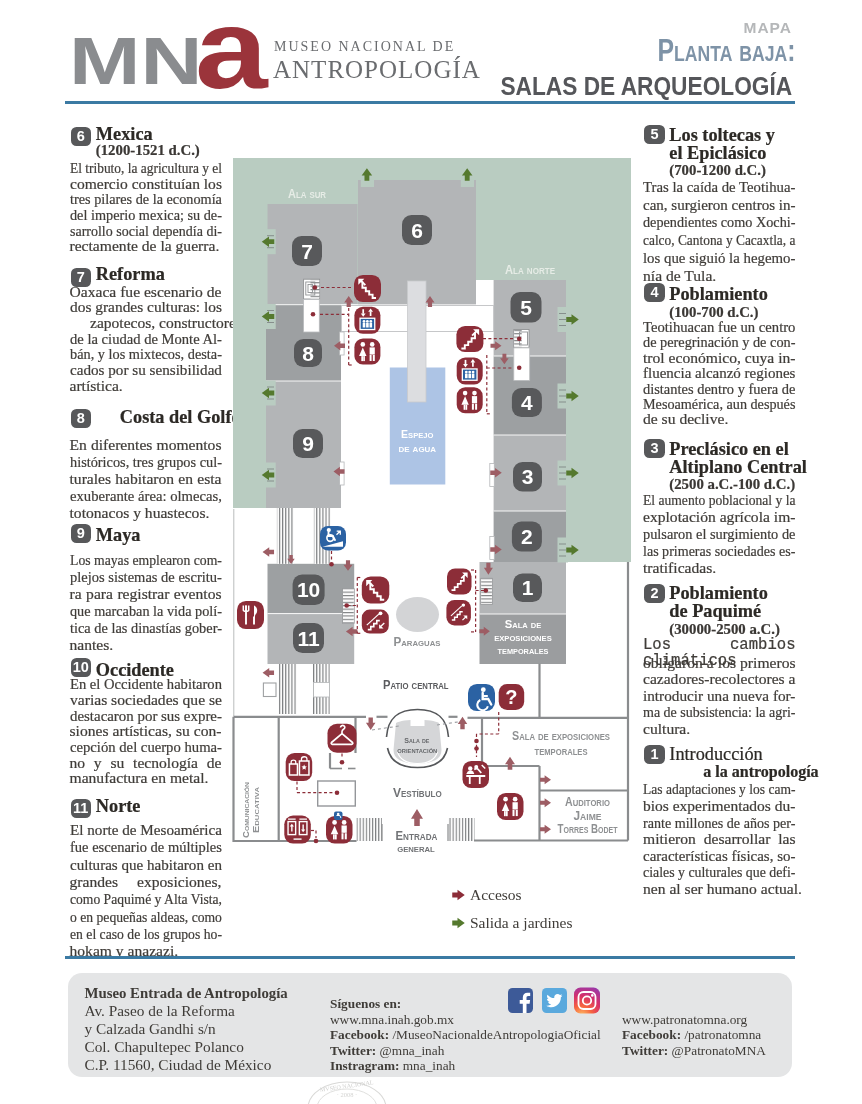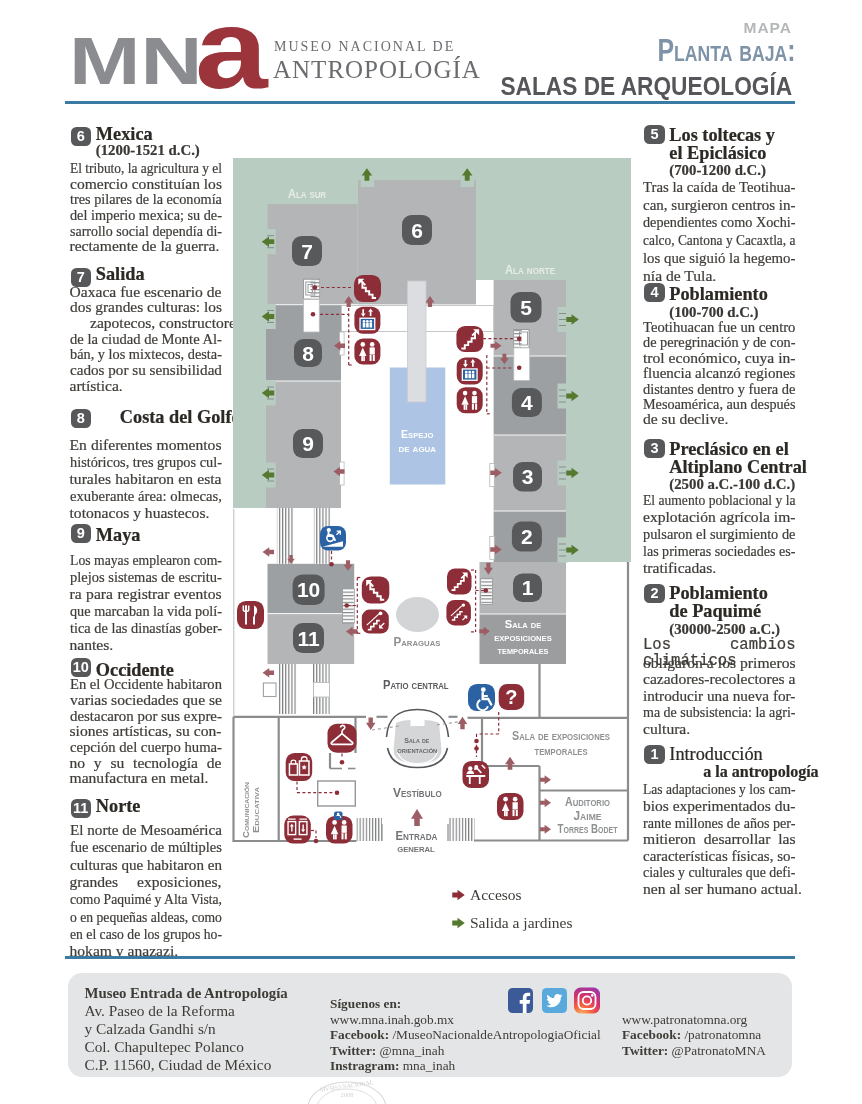--- a/index.html
+++ b/index.html
@@ -16,21 +16,21 @@
 <div class="t" style="left:70.5px;top:127.3px;width:20.5px;height:19px;background:#57585a;border-radius:5.5px;color:#fff;font-family:'Liberation Sans',sans-serif;font-weight:bold;font-size:14.5px;line-height:19.5px;text-align:center;">6</div>
 <div class="t" style="left:95.8px;top:124.7px;width:140px;font-size:18.3px;color:#2c2925;font-family:'Liberation Serif',serif;line-height:18.3px;-webkit-text-stroke:0.22px #2c2925;font-weight:bold;">Mexica</div>
 <div class="t" style="left:95.8px;top:143.3px;width:140px;font-size:14.8px;color:#3b3835;font-family:'Liberation Serif',serif;line-height:14.8px;-webkit-text-stroke:0.22px #3b3835;font-weight:bold;">(1200-1521 d.C.)</div>
 <div class="t" style="left:69.5px;top:159.9px;width:152px;font-size:15.6px;color:#403d39;font-family:'Liberation Serif',serif;line-height:15.6px;-webkit-text-stroke:0.22px #403d39;white-space:nowrap;transform:scaleX(0.8600);transform-origin:0 0;">El tributo, la agricultura y el</div>
 <div class="t" style="left:69.5px;top:175.6px;width:152px;font-size:15.6px;color:#403d39;font-family:'Liberation Serif',serif;line-height:15.6px;-webkit-text-stroke:0.22px #403d39;white-space:nowrap;transform:scaleX(0.9967);transform-origin:0 0;">comercio constituían los</div>
 <div class="t" style="left:69.5px;top:191.3px;width:152px;font-size:15.6px;color:#403d39;font-family:'Liberation Serif',serif;line-height:15.6px;-webkit-text-stroke:0.22px #403d39;white-space:nowrap;transform:scaleX(0.9138);transform-origin:0 0;">tres pilares de la economía</div>
 <div class="t" style="left:69.5px;top:207.0px;width:152px;font-size:15.6px;color:#403d39;font-family:'Liberation Serif',serif;line-height:15.6px;-webkit-text-stroke:0.22px #403d39;white-space:nowrap;transform:scaleX(0.9138);transform-origin:0 0;">del imperio mexica; su de-</div>
 <div class="t" style="left:69.5px;top:222.7px;width:152px;font-size:15.6px;color:#403d39;font-family:'Liberation Serif',serif;line-height:15.6px;-webkit-text-stroke:0.22px #403d39;white-space:nowrap;transform:scaleX(0.8974);transform-origin:0 0;">sarrollo social dependía di-</div>
 <div class="t" style="left:69.5px;top:238.4px;width:152px;font-size:15.6px;color:#403d39;font-family:'Liberation Serif',serif;line-height:15.6px;-webkit-text-stroke:0.22px #403d39;">rectamente de la guerra.</div>
 <div class="t" style="left:70.5px;top:267.6px;width:20.5px;height:19px;background:#57585a;border-radius:5.5px;color:#fff;font-family:'Liberation Sans',sans-serif;font-weight:bold;font-size:14.5px;line-height:19.5px;text-align:center;">7</div>
-<div class="t" style="left:95.8px;top:265.2px;width:140px;font-size:18.3px;color:#2c2925;font-family:'Liberation Serif',serif;line-height:18.3px;-webkit-text-stroke:0.22px #2c2925;font-weight:bold;">Salida</div>
+<div class="t" style="left:95.8px;top:265.2px;width:140px;font-size:18.3px;color:#2c2925;font-family:'Liberation Serif',serif;line-height:18.3px;-webkit-text-stroke:0.22px #2c2925;font-weight:bold;">Reforma</div>
 <div class="t" style="left:69.5px;top:283.6px;width:152px;font-size:15.6px;color:#403d39;font-family:'Liberation Serif',serif;line-height:15.6px;-webkit-text-stroke:0.22px #403d39;white-space:nowrap;transform:scaleX(1.0000);transform-origin:0 0;">Oaxaca fue escenario de</div>
 <div class="t" style="left:69.5px;top:299.3px;width:152px;font-size:15.6px;color:#403d39;font-family:'Liberation Serif',serif;line-height:15.6px;-webkit-text-stroke:0.22px #403d39;white-space:nowrap;transform:scaleX(0.9883);transform-origin:0 0;">dos grandes culturas: los</div>
 <div class="t" style="left:69.5px;top:315.0px;width:152px;font-size:15.6px;color:#403d39;font-family:'Liberation Serif',serif;line-height:15.6px;-webkit-text-stroke:0.22px #403d39;white-space:nowrap;transform:scaleX(0.9969);transform-origin:0 0;margin-left:20px;">zapotecos, constructores</div>
 <div class="t" style="left:69.5px;top:330.7px;width:152px;font-size:15.6px;color:#403d39;font-family:'Liberation Serif',serif;line-height:15.6px;-webkit-text-stroke:0.22px #403d39;white-space:nowrap;transform:scaleX(0.9357);transform-origin:0 0;">de la ciudad de Monte Al-</div>
 <div class="t" style="left:69.5px;top:346.4px;width:152px;font-size:15.6px;color:#403d39;font-family:'Liberation Serif',serif;line-height:15.6px;-webkit-text-stroke:0.22px #403d39;white-space:nowrap;transform:scaleX(0.9184);transform-origin:0 0;">bán, y los mixtecos, desta-</div>
 <div class="t" style="left:69.5px;top:362.1px;width:152px;font-size:15.6px;color:#403d39;font-family:'Liberation Serif',serif;line-height:15.6px;-webkit-text-stroke:0.22px #403d39;white-space:nowrap;transform:scaleX(0.9718);transform-origin:0 0;">cados por su sensibilidad</div>
 <div class="t" style="left:69.5px;top:377.8px;width:152px;font-size:15.6px;color:#403d39;font-family:'Liberation Serif',serif;line-height:15.6px;-webkit-text-stroke:0.22px #403d39;">artística.</div>
 <div class="t" style="left:70.5px;top:408.6px;width:20.5px;height:19px;background:#57585a;border-radius:5.5px;color:#fff;font-family:'Liberation Sans',sans-serif;font-weight:bold;font-size:14.5px;line-height:19.5px;text-align:center;">8</div>
 <div class="t" style="left:95.8px;top:407.7px;width:140px;font-size:18.3px;color:#2c2925;font-family:'Liberation Serif',serif;line-height:18.3px;-webkit-text-stroke:0.22px #2c2925;font-weight:bold;margin-left:24px;">Costa del Golfo</div>
 <div class="t" style="left:69.5px;top:437.4px;width:152px;font-size:15.6px;color:#403d39;font-family:'Liberation Serif',serif;line-height:15.6px;-webkit-text-stroke:0.22px #403d39;text-align:justify;text-align-last:justify;">En diferentes momentos</div>

